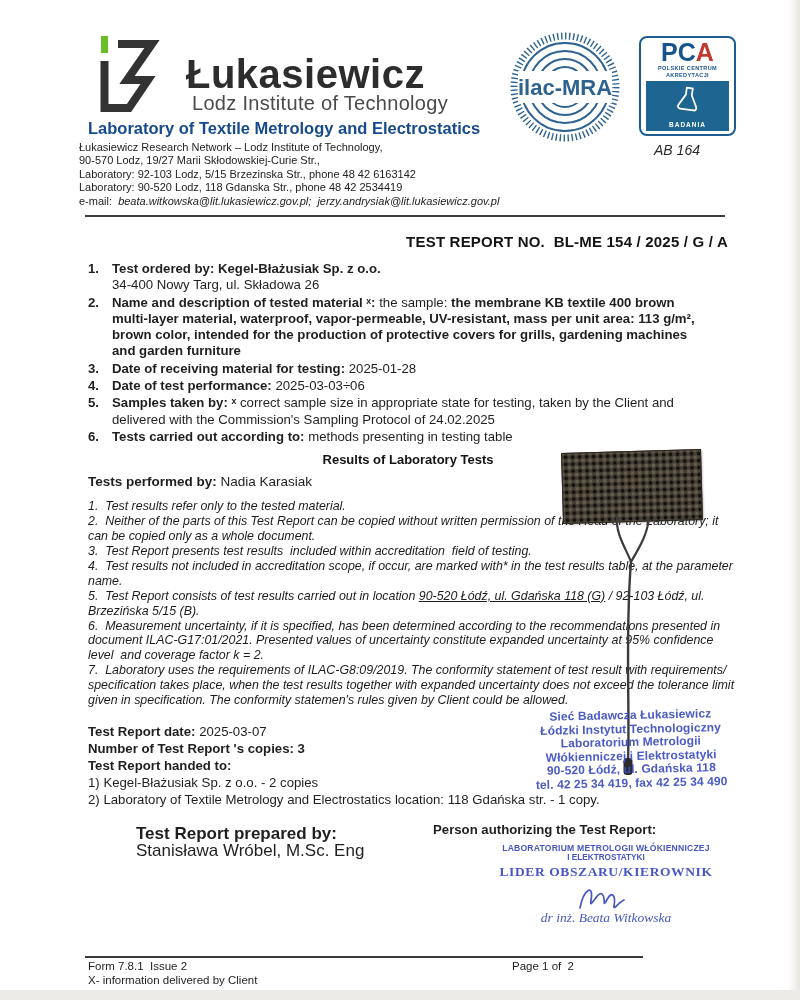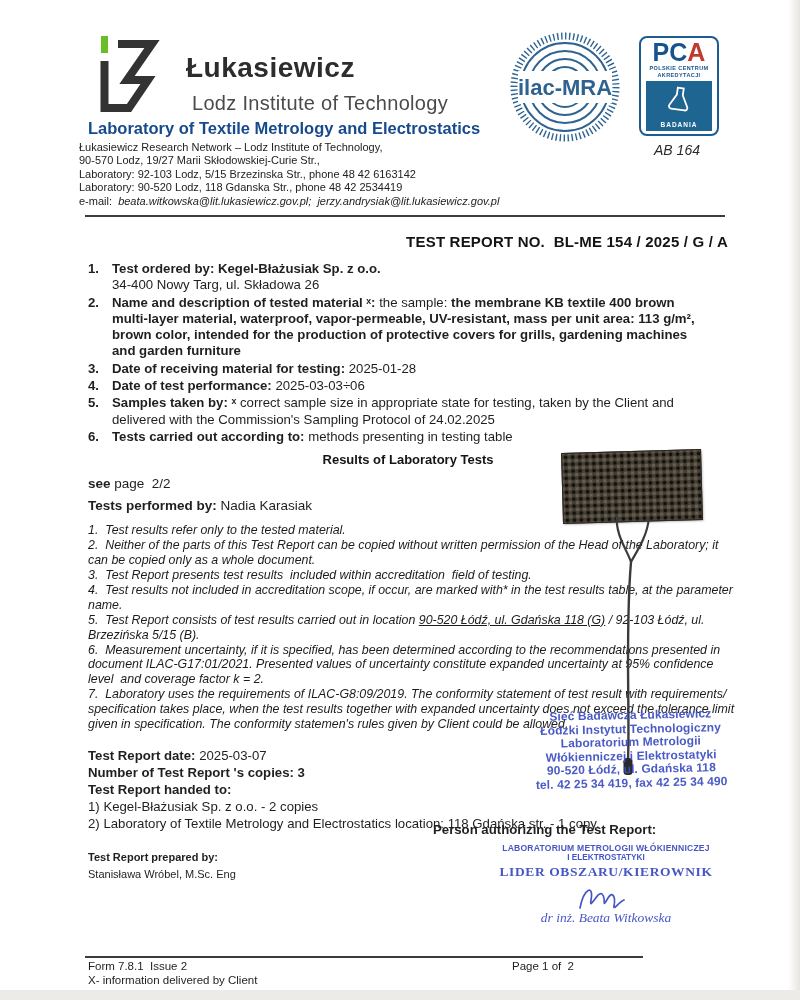--- a/index.html
+++ b/index.html
@@ -8,24 +8,24 @@
   .pre{white-space:pre-wrap;}
   .b{font-weight:bold;}
   .u{text-decoration:underline;}
   
   .edge-right{position:absolute;top:0;left:788px;width:12px;height:1000px;
               background:linear-gradient(to right,#ffffff,#e7e5e1);}
   .edge-bottom{position:absolute;top:990px;left:0;width:800px;height:10px;background:#edebe7;}
 
   
   .logo-mark{position:absolute;left:88px;top:34px;}
-  .brand{position:absolute;left:186px;top:52px;font-size:28px;font-weight:bold;color:#2d2d2d;letter-spacing:.5px;}
+  .brand{position:absolute;left:186px;top:52px;font-size:40px;font-weight:bold;color:#2d2d2d;letter-spacing:.5px;}
   .brand-sub{position:absolute;left:192px;top:92px;font-size:20px;color:#4a4a4a;letter-spacing:.3px;}
   .ilac{position:absolute;left:510px;top:32px;}
-  .pca{position:absolute;left:639px;top:36px;width:80px;height:100px;border:2px solid #1c5c92;
+  .pca{position:absolute;left:639px;top:36px;width:97px;height:100px;border:2px solid #1c5c92;
        border-radius:8px;background:#fff;text-align:center;box-sizing:border-box;padding-top:2px;}
   .pca-acronym{font-size:25px;font-weight:bold;color:#16548e;line-height:25px;letter-spacing:0;}
   .pca-acronym .red{color:#c13a30;}
   .pca-small{font-size:5.5px;font-weight:bold;color:#16548e;line-height:6.5px;letter-spacing:.4px;}
   .pca-box{margin:3px 5px 0 5px;background:#1e6591;height:50px;position:relative;}
   .pca-badge-label{position:absolute;bottom:3px;width:100%;text-align:center;color:#fff;font-size:6.5px;font-weight:bold;letter-spacing:1px;}
   .ab{position:absolute;left:639px;top:142px;width:76px;text-align:center;font-size:14px;color:#2a2a2a;font-style:italic;}
   .lab-title{position:absolute;left:88px;top:119px;font-size:16.5px;font-weight:bold;color:#164a8c;}
   .addr{position:absolute;left:79px;top:141px;font-size:11px;line-height:13.4px;color:#222;}
   .addr .it{font-style:italic;}
@@ -37,21 +37,21 @@
   .list{margin-top:11px;width:622px;}
   .li{display:flex;font-size:13.2px;line-height:16.3px;margin-bottom:1px;}
   .li .num{width:24px;flex:none;font-weight:bold;}
   .li .body{flex:1;}
   .results-heading{margin-top:7px;text-align:center;font-size:13px;font-weight:bold;color:#141414;}
   .seepage{margin-top:9px;font-size:13.5px;}
   .performed{margin-top:7px;font-size:13.5px;}
   .notes{margin-top:10px;width:650px;font-style:italic;font-size:12.4px;line-height:14.9px;color:#1c1c1c;}
   .notes p{margin:0;}
   .meta{margin-top:15px;font-size:13.2px;line-height:17px;}
-  .signrow{margin-top:17px;font-size:11px;line-height:17px;}
+  .signrow{margin-top:17px;font-size:17px;line-height:17px;margin-left:48px;}
 
   .auth-label{position:absolute;left:433px;top:822px;font-size:13.2px;font-weight:bold;}
 
   
   .fabric{position:absolute;left:562px;top:451px;width:138px;height:69px;
           background-color:#453f35;
           background-image:
             radial-gradient(circle, rgba(16,14,10,.95) 1.7px, transparent 2.2px),
             radial-gradient(circle, rgba(116,106,88,.75) 1.4px, transparent 1.9px);
           background-size:7px 7px,7px 7px;background-position:0 0,3.5px 3.5px;
@@ -151,21 +151,20 @@
         <div class="body pre"><span class="b">Samples taken by: ˣ</span><span> correct sample size in appropriate state for testing, taken by the Client and delivered with the Commission's Sampling Protocol of 24.02.2025</span></div>
       </div>
       <div class="li">
         <span class="num">6.</span>
         <div class="body pre"><span class="b">Tests carried out according to:</span><span> methods presenting in testing table</span></div>
       </div>
     </div>
 
     <div class="results-heading">Results of Laboratory Tests</div>
 
-    <div class="seepage pre"><span class="b">see</span><span> page  2/2</span></div>
 
     <div class="performed pre"><span class="b">Tests performed by:</span><span> Nadia Karasiak</span></div>
 
     <div class="notes">
       <p class="pre">1.  Test results refer only to the tested material.</p>
       <p class="pre">2.  Neither of the parts of this Test Report can be copied without written permission of the Head of the Laboratory; it can be copied only as a whole document.</p>
       <p class="pre">3.  Test Report presents test results  included within accreditation  field of testing.</p>
       <p class="pre">4.  Test results not included in accreditation scope, if occur, are marked with* in the test results table, at the parameter name.</p>
       <p class="pre"><span>5.  Test Report consists of test results carried out in location </span><span class="u">90-520 Łódź, ul. Gdańska 118 (G)</span><span> / 92-103 Łódź, ul. Brzezińska 5/15 (B).</span></p>
       <p class="pre">6.  Measurement uncertainty, if it is specified, has been determined according to the recommendations presented in document ILAC-G17:01/2021. Presented values of uncertainty constitute expanded uncertainty at 95% confidence level  and coverage factor k = 2.</p>

